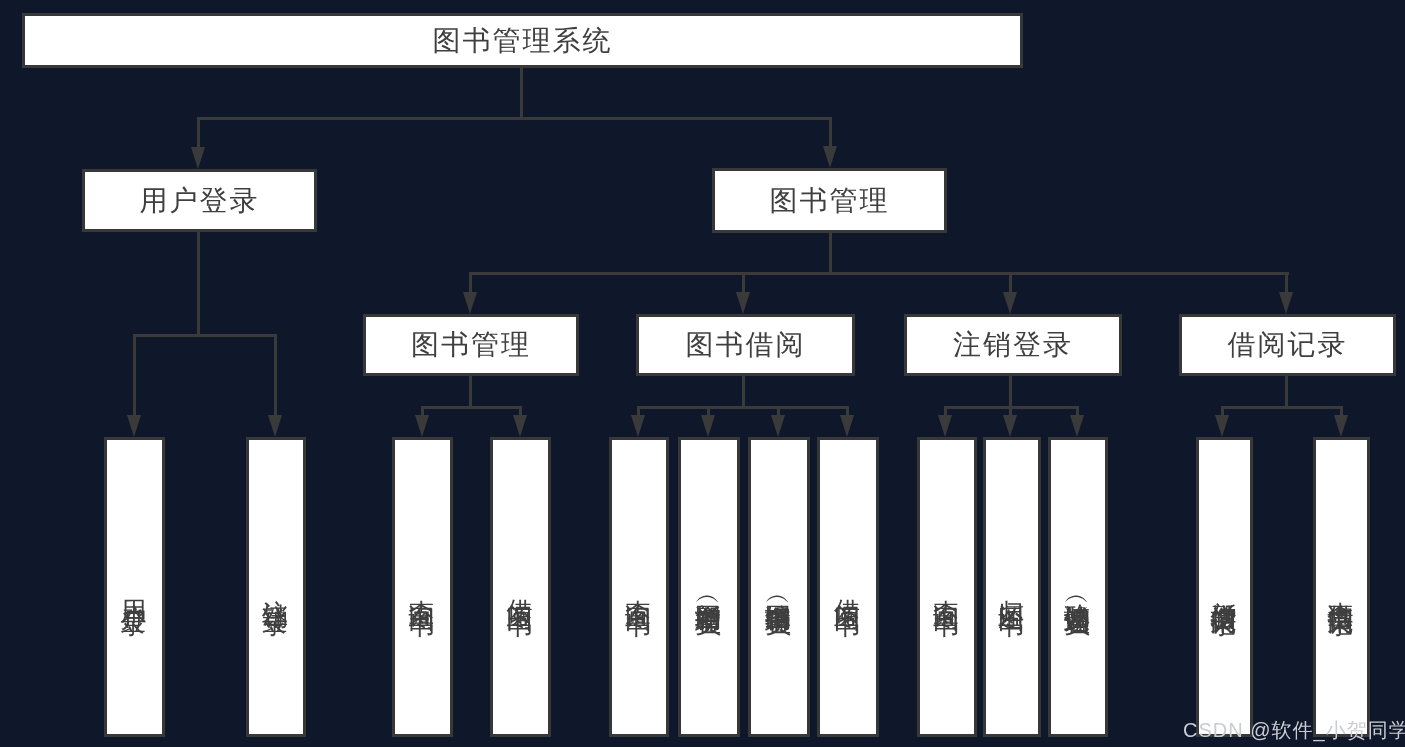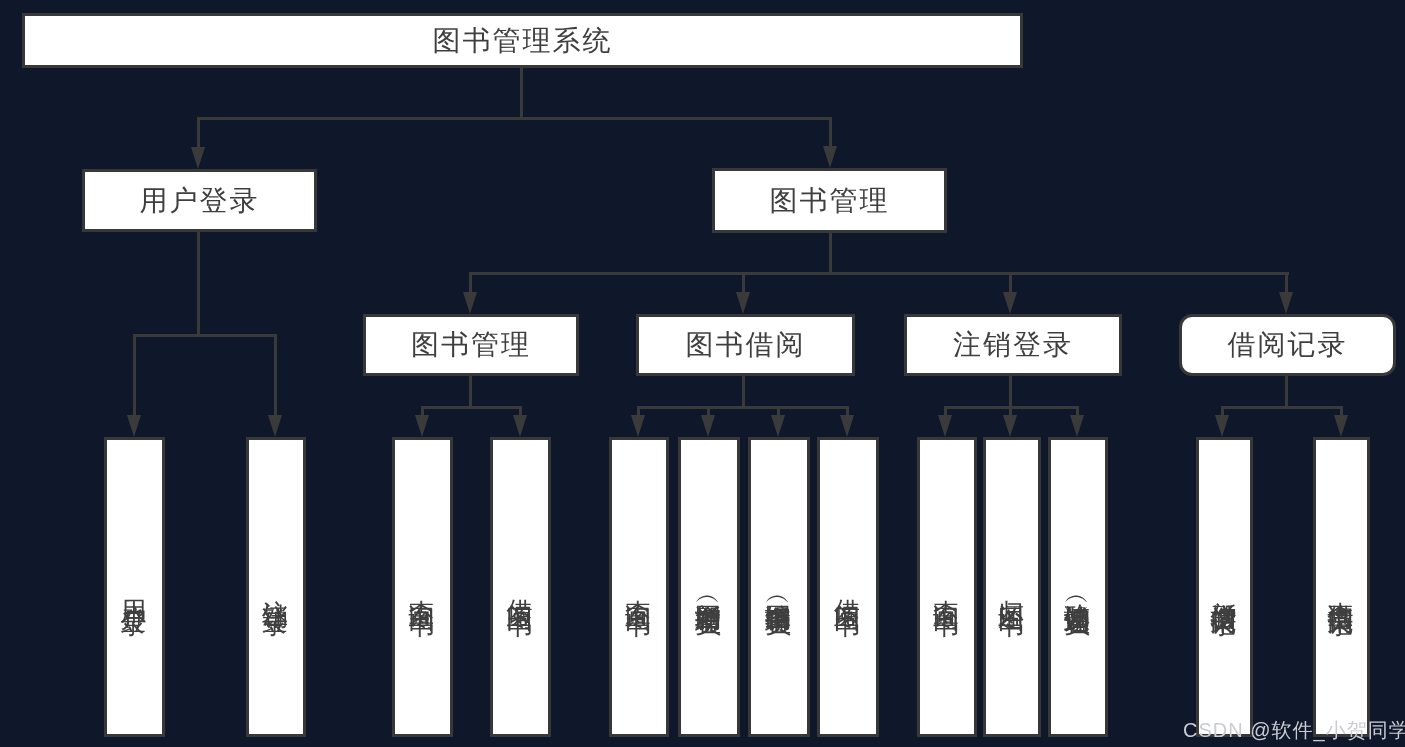--- a/index.html
+++ b/index.html
@@ -109,21 +109,21 @@
 
   <div class="hbox" style="left:363px; top:314px; width:216px; height:62px;">
     <span>图书管理</span>
   </div>
   <div class="hbox" style="left:636px; top:314px; width:219px; height:62px;align-items:center;">
     <span>图书借阅</span>
   </div>
   <div class="hbox" style="left:904px; top:314px; width:218px; height:62px;">
     <span>注销登录</span>
   </div>
-  <div class="hbox" style="left:1179px; top:314px; width:217px; height:62px;border-radius:13px;">
+  <div class="hbox" style="left:1179px; top:314px; width:217px; height:62px;">
     <span>借阅记录</span>
   </div>
 
   <div class="ln v" style="left:469px; top:375px; height:33px;"></div>
   <div class="ln h" style="left:421px; top:406px; width:101px;"></div>
   <div class="ln v" style="left:421px; top:406px; height:12px;"></div>
   <div class="ah" style="left:415px; top:415px;"></div>
   <div class="ln v" style="left:519px; top:406px; height:12px;"></div>
   <div class="ah" style="left:513px; top:415px;"></div>
 

